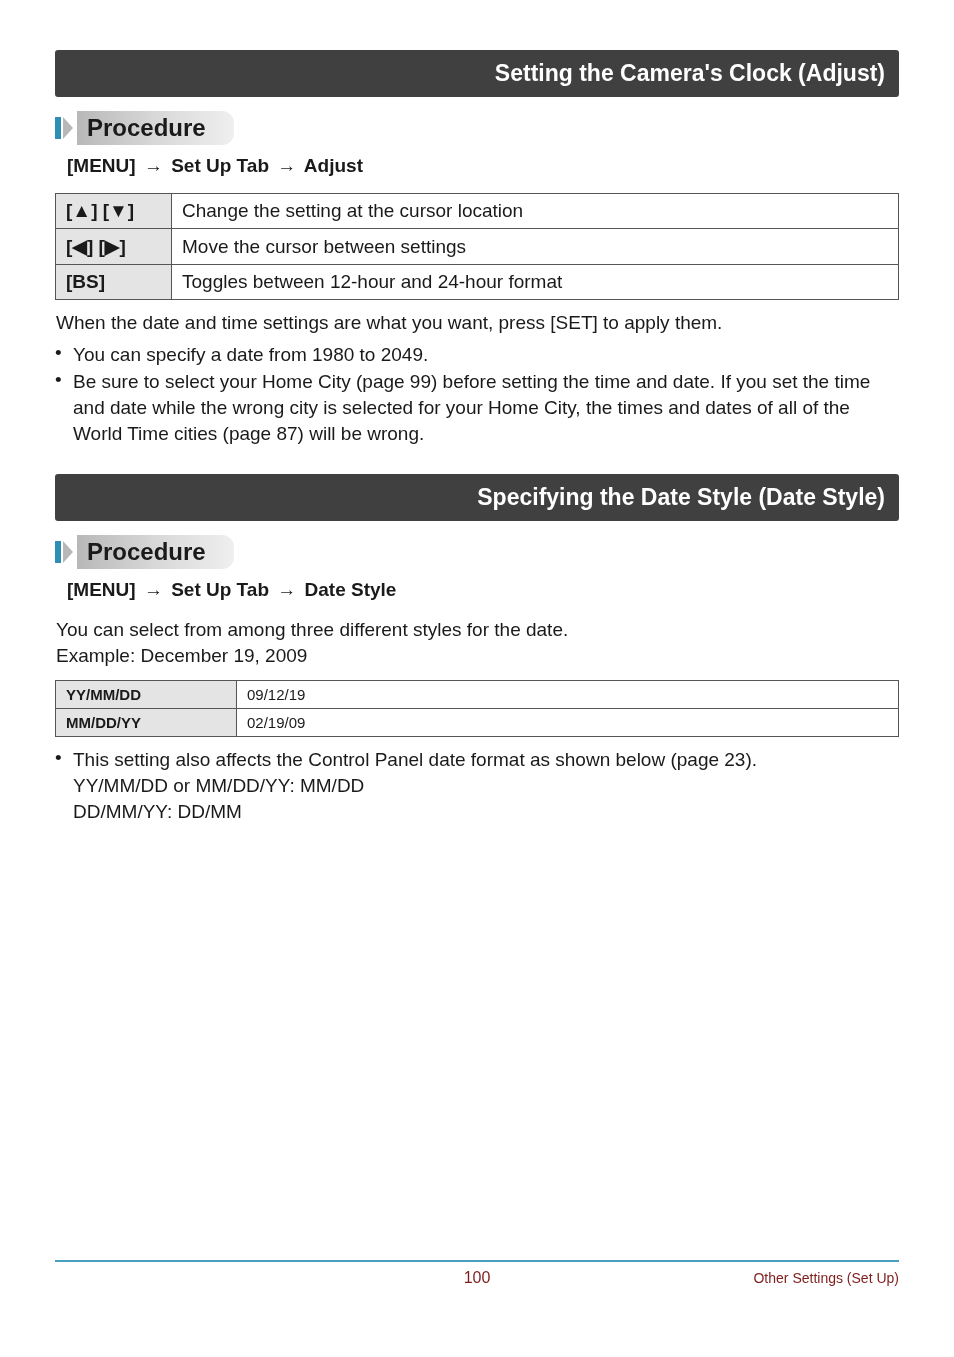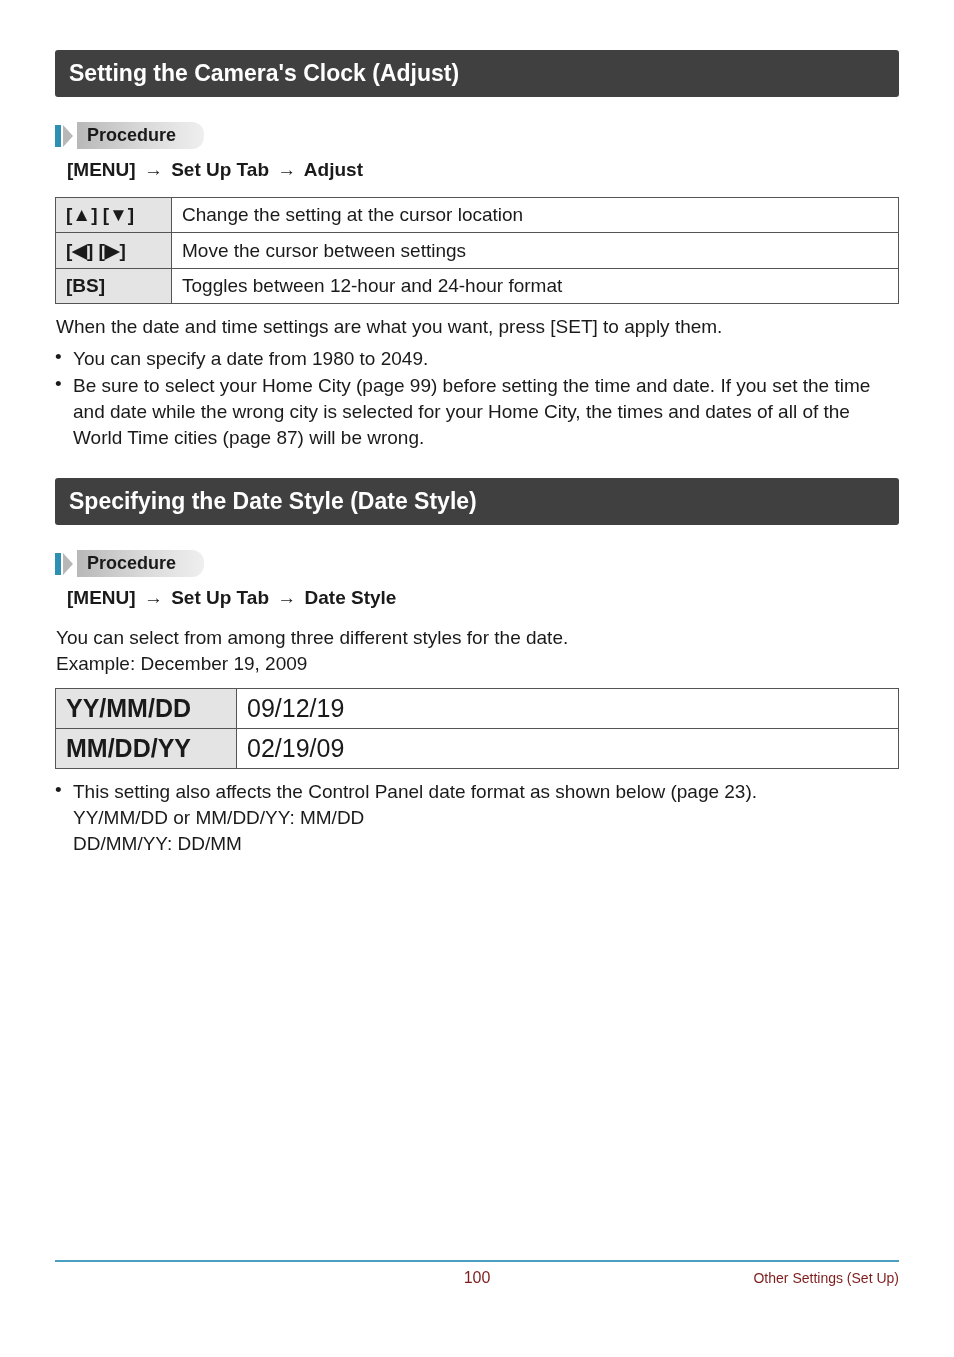--- a/index.html
+++ b/index.html
@@ -16,21 +16,22 @@
     box-sizing: border-box;
     min-height: 1260px;
   }
   .heading-bar {
     background: #404040;
     color: #fff;
     font-weight: bold;
     font-size: 23px;
     padding: 10px 14px;
     border-radius: 3px;
-    margin-bottom: 25px;
+    margin-bottom: 14px;
+    text-align: right;
   }
   .proc-row {
     display: flex;
     align-items: center;
     margin: 10px 0 6px 0;
   }
   .proc-marker {
     width: 6px;
     height: 22px;
     background: #2d8fb3;
@@ -42,21 +43,21 @@
     border-top: 11px solid transparent;
     border-bottom: 11px solid transparent;
     border-left: 10px solid #b8b8b8;
     margin-right: 4px;
   }
   .proc-pill {
     background: linear-gradient(to right, #b8b8b8 0%, #d8d8d8 50%, #efefef 100%);
     padding: 3px 28px 3px 10px;
     border-radius: 0 12px 12px 0;
     font-weight: bold;
-    font-size: 18px;
+    font-size: 24px;
   }
   .menu-path {
     font-weight: bold;
     font-size: 19px;
     margin: 10px 0 16px 12px;
   }
   .menu-path .arrow {
     font-weight: bold;
     font-size: 19px;
     padding: 0 3px;
@@ -75,21 +76,21 @@
   .keytable .kcell {
     background: #e4e4e4;
     font-weight: bold;
     width: 95px;
     white-space: nowrap;
   }
   .datetable td, .datetable th {
     border: 1px solid #555;
     padding: 5px 10px;
     text-align: left;
-    font-size: 25px;
+    font-size: 15px;
   }
   .datetable .dcell {
     background: #e4e4e4;
     font-weight: bold;
     width: 160px;
   }
   .body-text {
     font-size: 19px;
     line-height: 1.35;
     margin: 6px 1px;

